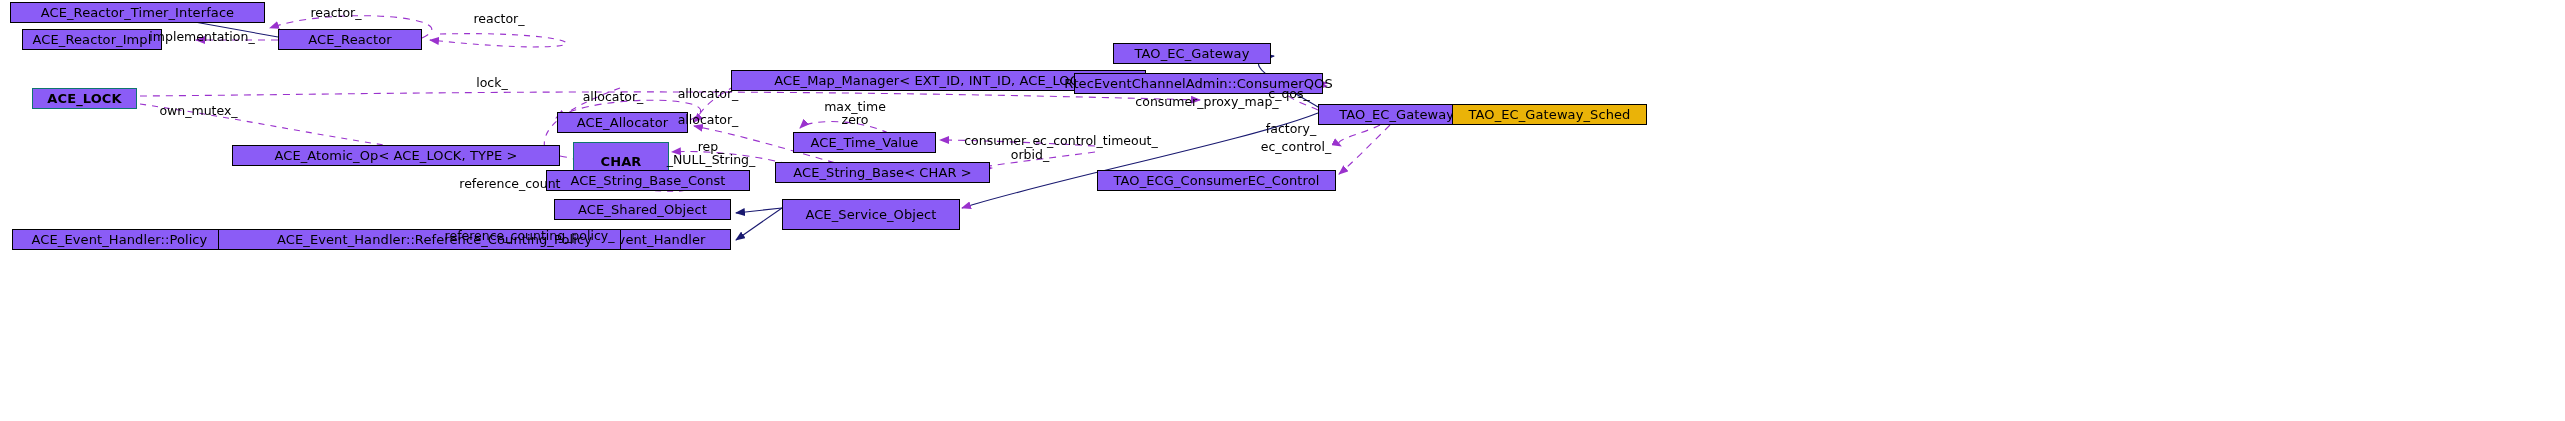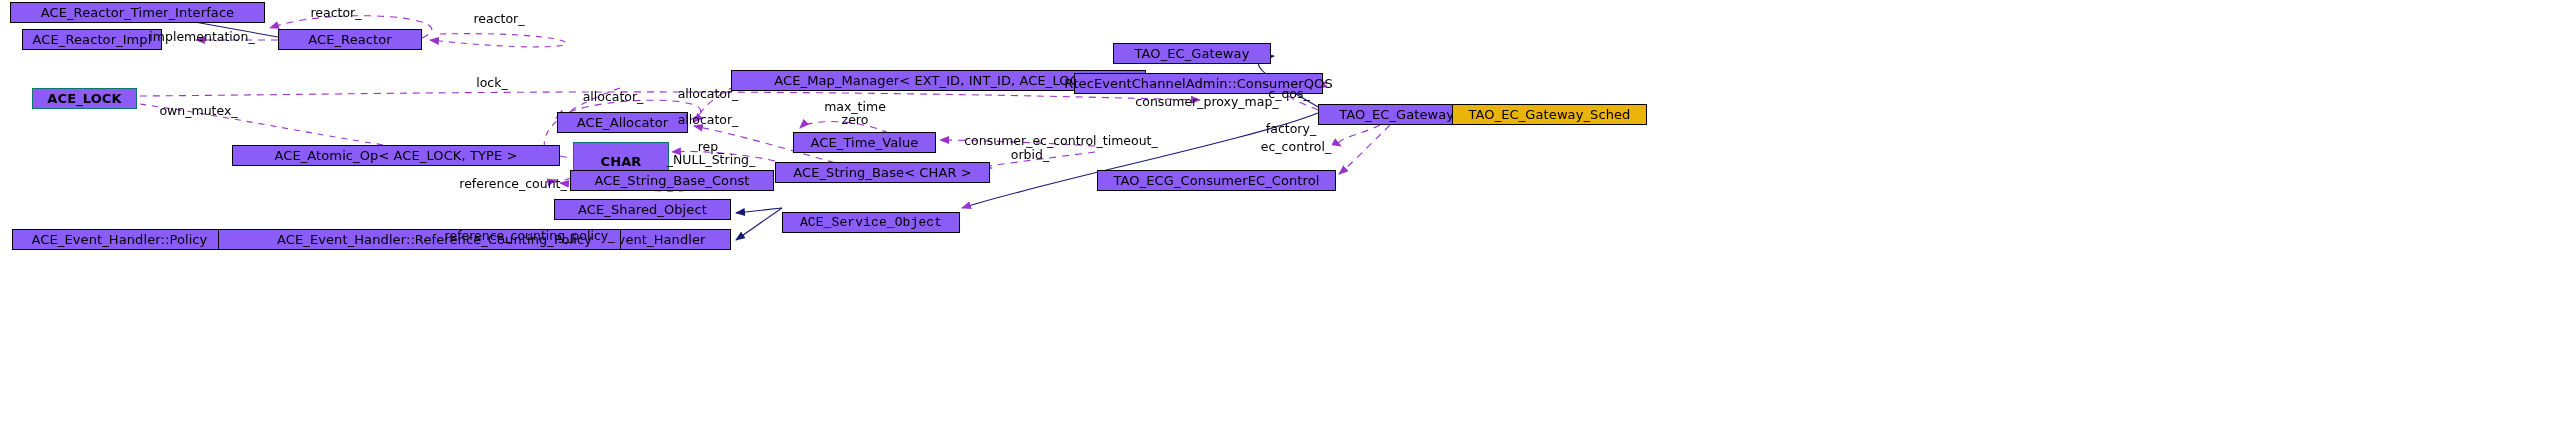--- a/index.html
+++ b/index.html
@@ -111,21 +111,21 @@
   </div>
   <div class="node" style="left:232px;top:145px;width:328px;height:21px;text-align:right;">
     <span>ACE_Atomic_Op&lt; ACE_LOCK, TYPE &gt;</span>
   </div>
   <div class="node" style="left:557px;top:112px;width:131px;height:21px;">
     <span>ACE_Allocator</span>
   </div>
   <div class="node gray-border" style="left:573px;top:142px;width:96px;height:39px;">
     <span>CHAR</span>
   </div>
-  <div class="node" style="left:546px;top:170px;width:204px;height:21px;margin-left:24px;">
+  <div class="node" style="left:546px;top:170px;width:204px;height:21px;">
     <span>ACE_String_Base_Const</span>
   </div>
   <div class="node" style="left:554px;top:199px;width:177px;height:21px;">
     <span>ACE_Shared_Object</span>
   </div>
   <div class="node" style="left:551px;top:229px;width:180px;height:21px;">
     <span>ACE_Event_Handler</span>
   </div>
   <div class="node" style="left:12px;top:229px;width:215px;height:21px;">
     <span>ACE_Event_Handler::Policy</span>
@@ -135,21 +135,21 @@
   </div>
   <div class="node" style="left:731px;top:70px;width:415px;height:21px;">
     <span>ACE_Map_Manager&lt; EXT_ID, INT_ID, ACE_LOCK &gt;</span>
   </div>
   <div class="node" style="left:793px;top:132px;width:143px;height:21px;">
     <span>ACE_Time_Value</span>
   </div>
   <div class="node" style="left:775px;top:162px;width:215px;height:21px;">
     <span>ACE_String_Base&lt; CHAR &gt;</span>
   </div>
-  <div class="node" style="left:782px;top:212px;width:178px;height:21px;font-family:Liberation Mono, monospace;">
+  <div class="node" style="left:782px;top:199px;width:178px;height:31px;">
     <span>ACE_Service_Object</span>
   </div>
   <div class="node" style="left:1113px;top:43px;width:158px;height:21px;">
     <span>TAO_EC_Gateway</span>
   </div>
   <div class="node" style="left:1074px;top:73px;width:249px;height:21px;">
     <span>RtecEventChannelAdmin::ConsumerQOS</span>
   </div>
   <div class="node" style="left:1097px;top:170px;width:239px;height:21px;">
     <span>TAO_ECG_ConsumerEC_Control</span>

